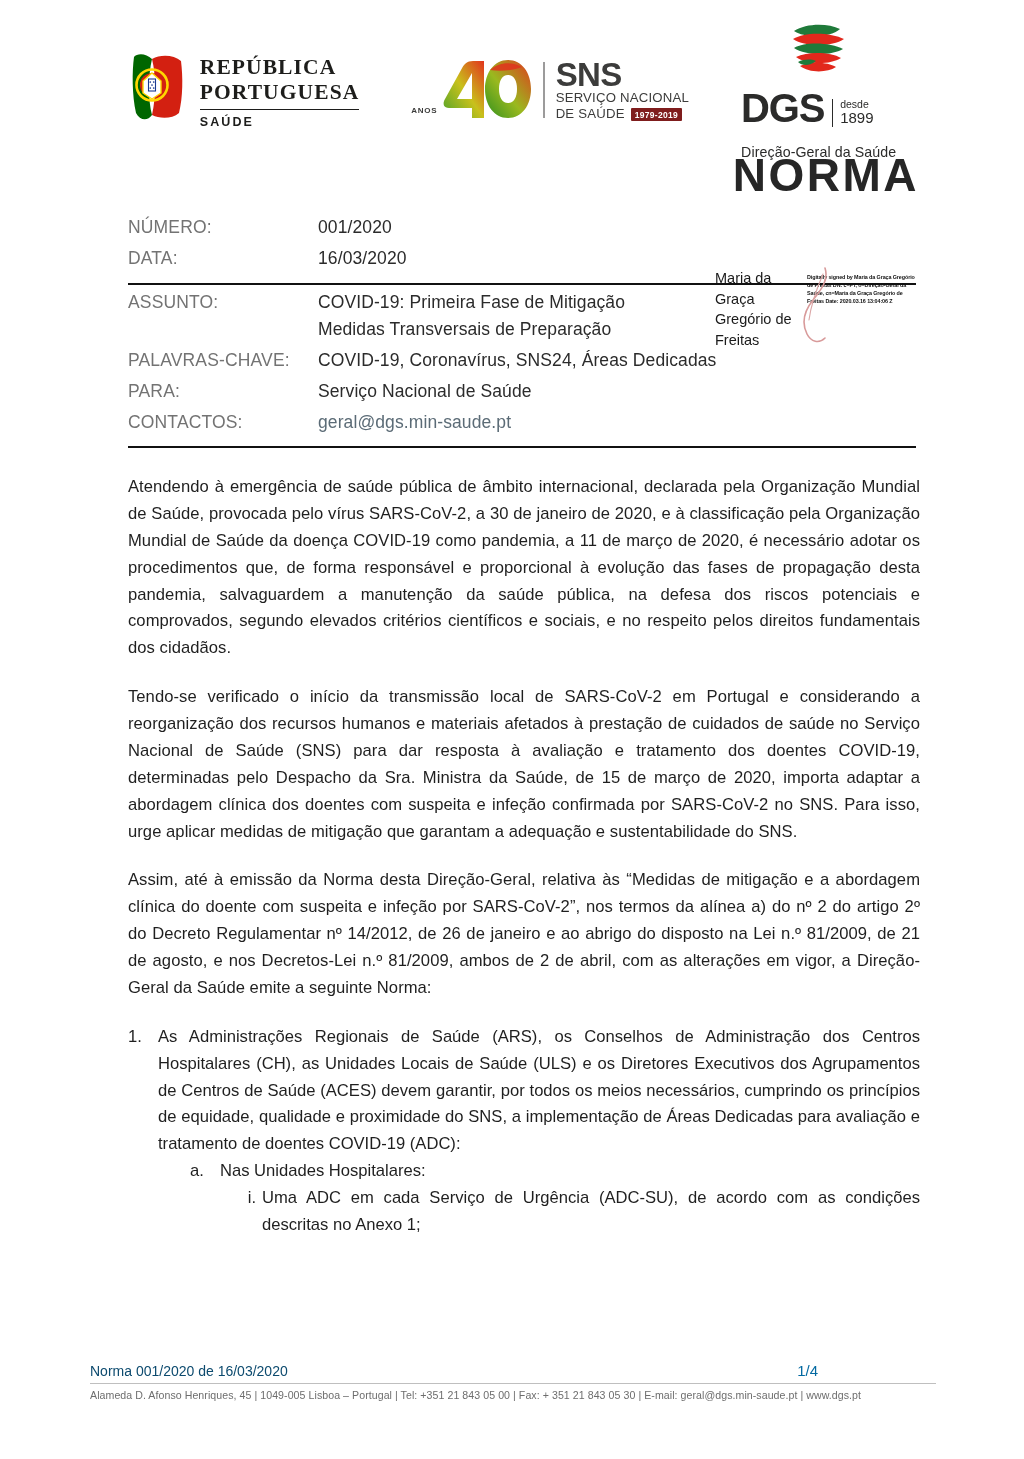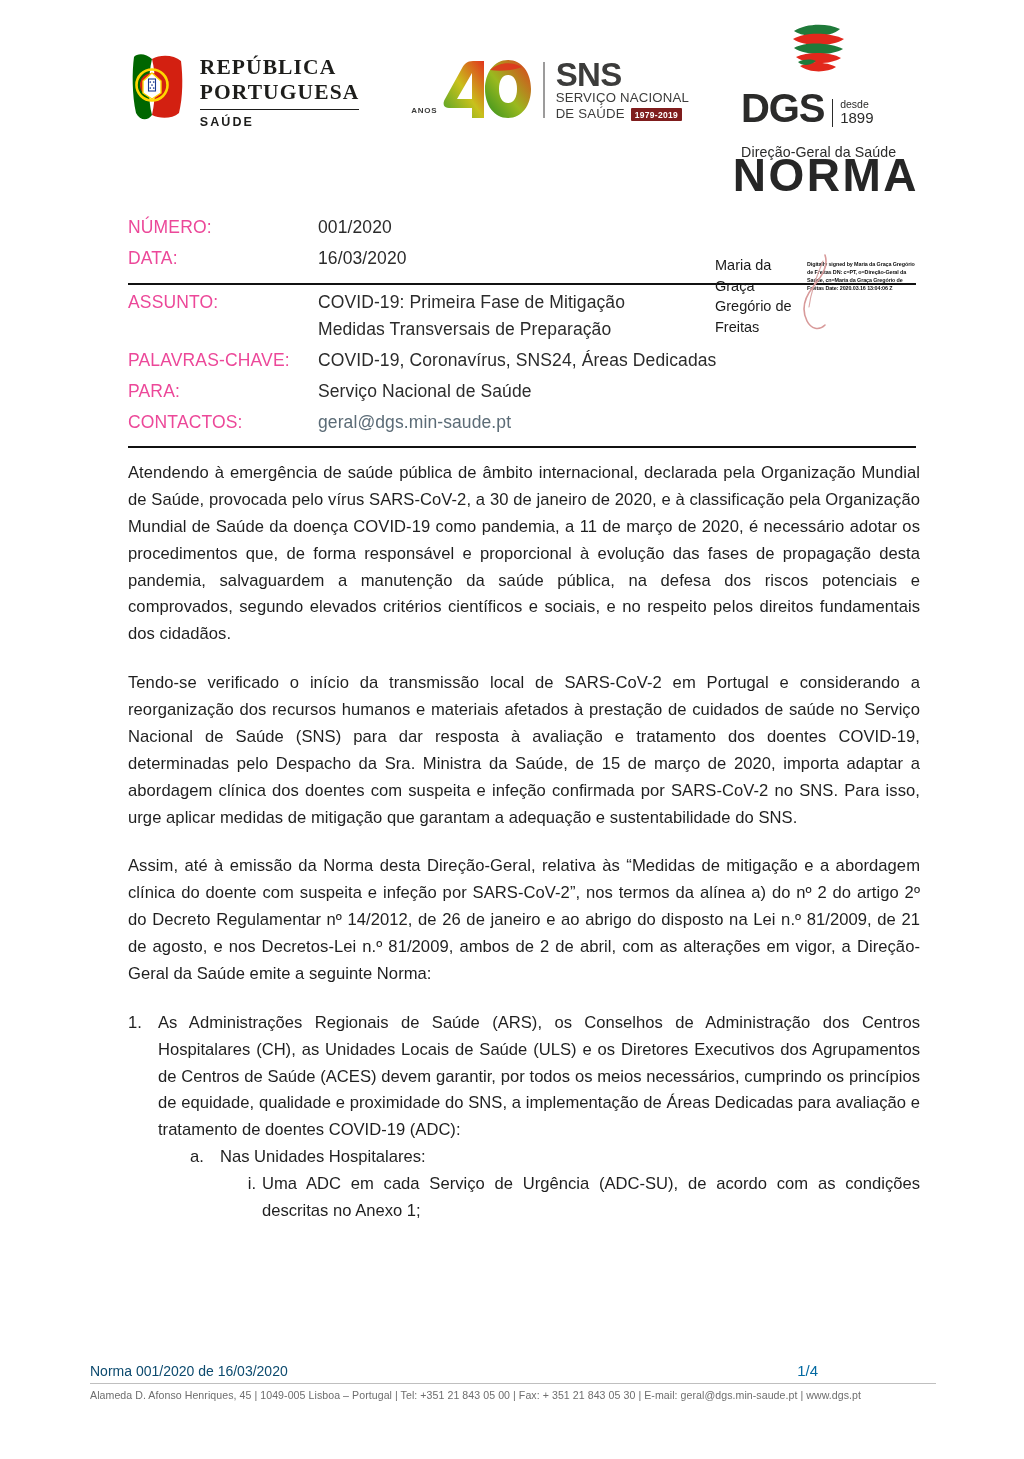--- a/index.html
+++ b/index.html
@@ -110,21 +110,21 @@
     letter-spacing: 2.5px;
     color: #262626;
     padding: 24px 105px 0 0;
     line-height: 1;
   }
 
   
   .sig-block {
     position: absolute;
     right: 104px;
-    top: 255px;
+    top: 268px;
     width: 205px;
     display: flex;
     gap: 4px;
   }
   .sig-name {
     font-size: 14.5px;
     line-height: 1.42;
     color: #1a1a1a;
     width: 88px;
     flex: 0 0 auto;
@@ -151,21 +151,21 @@
   .meta-rows-top { padding-top: 6px; }
   .meta-line {
     display: flex;
     align-items: baseline;
     padding: 5px 0;
   }
   .meta-label {
     width: 190px;
     flex: 0 0 auto;
     font-size: 17.5px;
-    color: #ec4899;
+    color: #737373;
     letter-spacing: .15px;
   }
   .meta-value {
     font-size: 17.5px;
     color: #2b2b2b;
     letter-spacing: .1px;
   }
   .meta-value.link { color: #5b6b76; }
   .meta-value .sub2 { display: block; margin-top: 6px; }
 
@@ -174,21 +174,21 @@
     margin: 9px 0 2px 0;
   }
   .rule-thick-bottom {
     border-top: 2.6px solid #111;
     margin: 8px 0 0 0;
   }
 
   
   .body-wrap {
     padding: 0 104px 0 128px;
-    margin-top: 12px;
+    margin-top: 26px;
   }
   p.para {
     font-size: 16.6px;
     line-height: 1.62;
     text-align: justify;
     margin: 0 0 22px 0;
     color: #1f1f1f;
     letter-spacing: .05px;
   }
 

